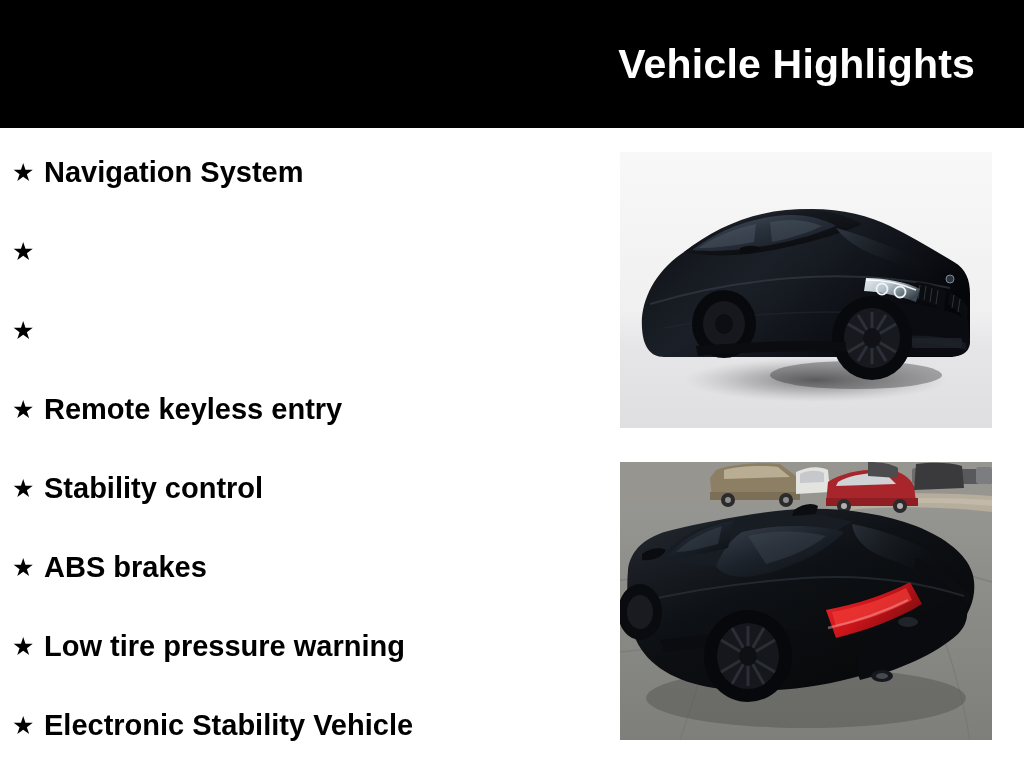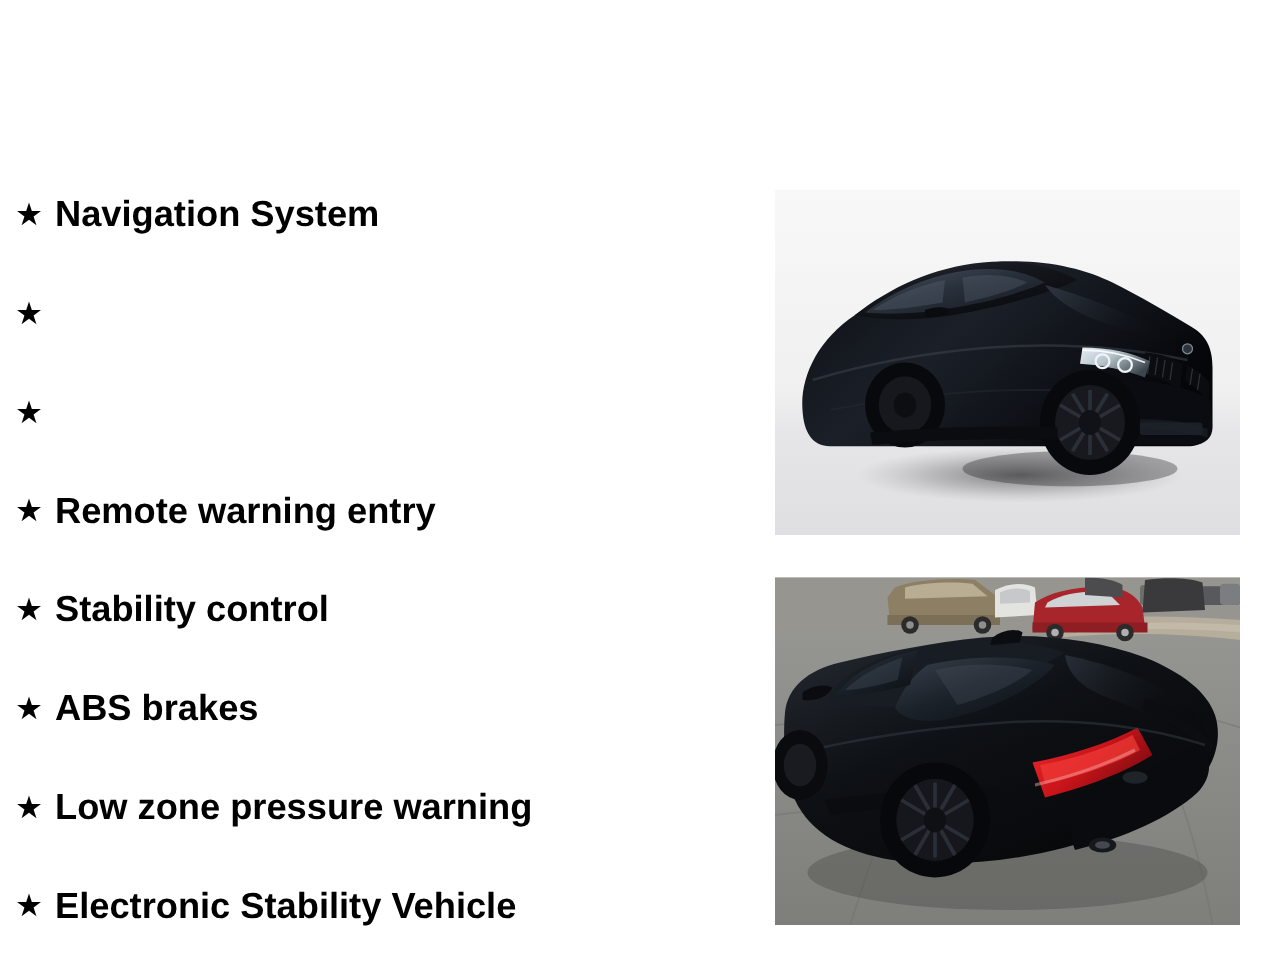--- a/index.html
+++ b/index.html
@@ -113,54 +113,57 @@
     background: #8d8d8a;
   }
 
   .photo-svg { display: block; width: 100%; height: 100%; }
 </style>
 </head>
 <body>
 
 <div class="slide">
 
+  <div class="header-bar">
+    <div class="header-title">Vehicle Highlights</div>
+  </div>
 
   <ul class="features-list">
 
     <li class="feature-item">
       <span class="bullet-star">★</span>
       <span class="feature-label">Navigation System</span>
     </li>
 
     <li class="feature-item">
       <span class="bullet-star">★</span>
     </li>
 
     <li class="feature-item">
       <span class="bullet-star">★</span>
     </li>
 
     <li class="feature-item">
       <span class="bullet-star">★</span>
-      <span class="feature-label">Remote warning entry</span>
+      <span class="feature-label">Remote keyless entry</span>
     </li>
 
     <li class="feature-item">
       <span class="bullet-star">★</span>
       <span class="feature-label">Stability control</span>
     </li>
 
     <li class="feature-item">
       <span class="bullet-star">★</span>
       <span class="feature-label">ABS brakes</span>
     </li>
 
     <li class="feature-item">
       <span class="bullet-star">★</span>
-      <span class="feature-label">Low zone pressure warning</span>
+      <span class="feature-label">Low tire pressure warning</span>
     </li>
 
     <li class="feature-item">
       <span class="bullet-star">★</span>
       <span class="feature-label">Electronic Stability Vehicle</span>
     </li>
 
   </ul>
 
   <div class="photo-panel photo-front">

